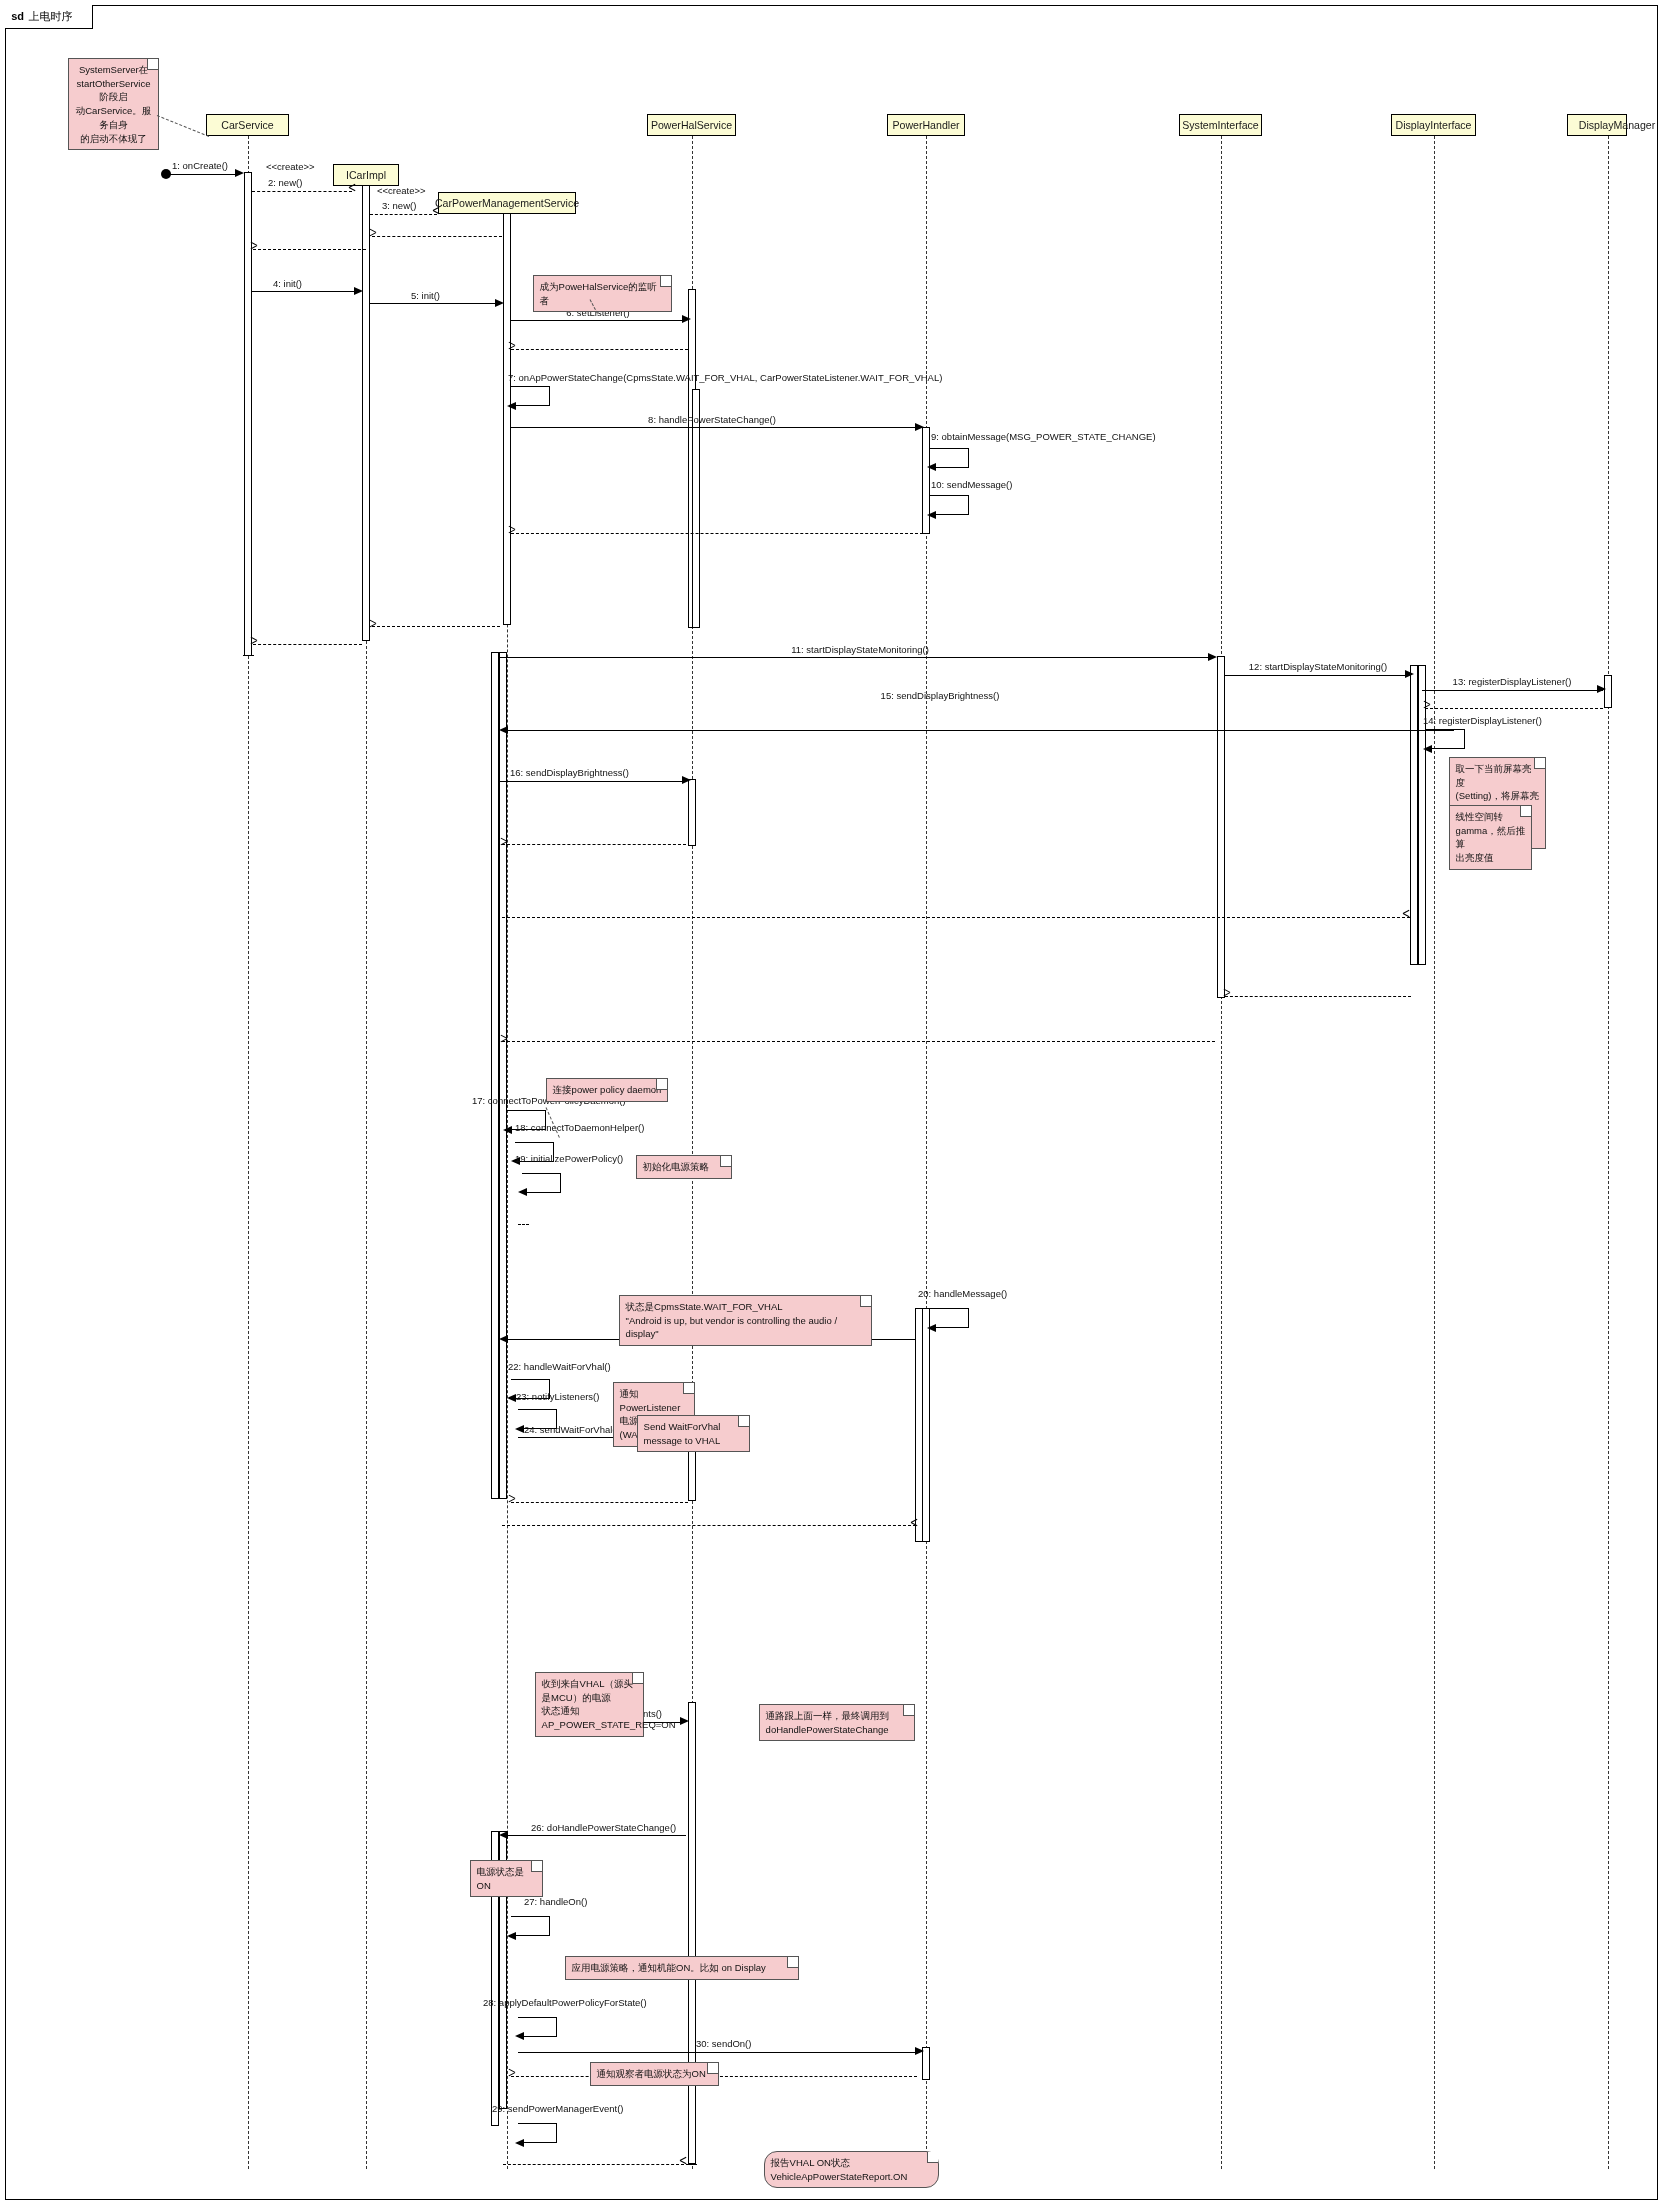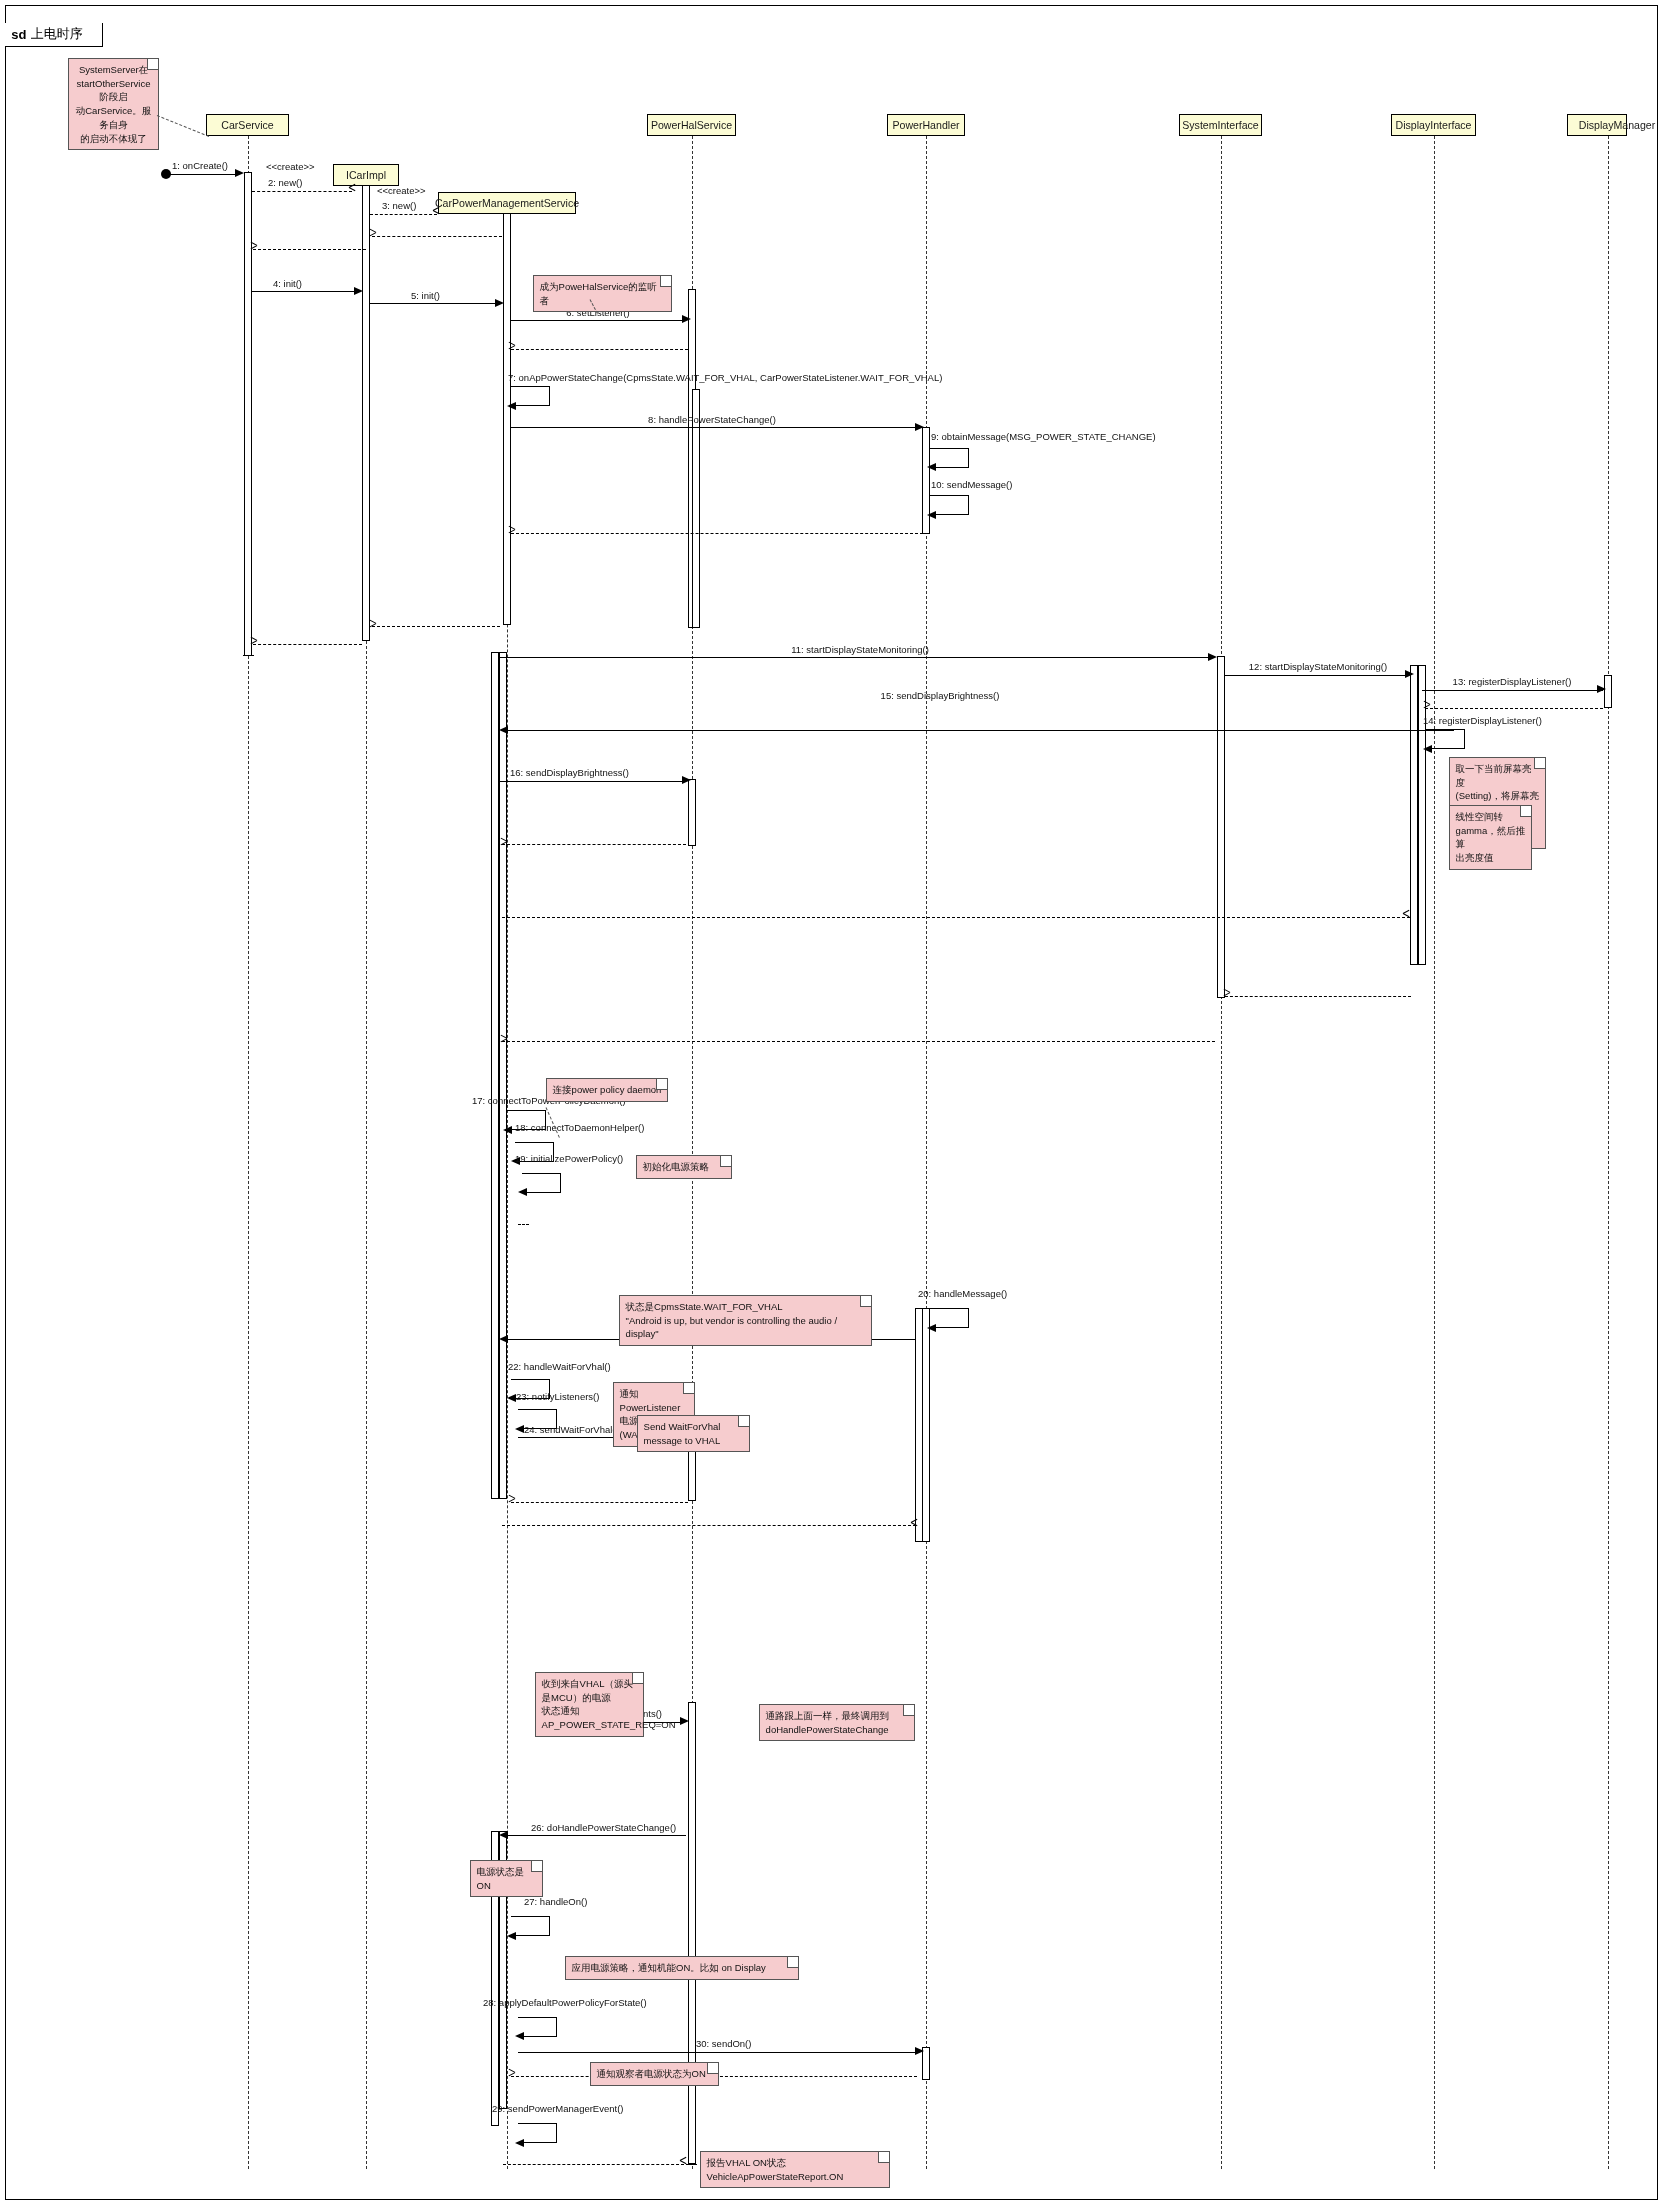--- a/index.html
+++ b/index.html
@@ -3,21 +3,21 @@
 <meta charset="utf-8">
 <style>
   html,body{margin:0;padding:0;background:#ffffff;}
   body{font-family:"Liberation Sans","DejaVu Sans",sans-serif;}
   #canvas{position:relative;width:1663px;height:2205px;background:#fff;overflow:hidden;}
 
   
   .frame{position:absolute;left:4.5px;top:4.5px;width:1653px;height:2195px;border:1.1px solid #000;box-sizing:border-box;}
   .frame-tab{position:absolute;left:4.5px;top:4.5px;height:24.5px;padding:0 19px 0 6.7px;
       border:1.1px solid #000;border-top:none;border-left:none;background:#fff;
-      display:flex;align-items:center;font-size:13px;box-sizing:border-box;margin-top:18px;}
+      display:flex;align-items:center;font-size:11px;box-sizing:border-box;}
   .frame-tab .kw{font-weight:bold;margin-right:4.5px;}
   .frame-tab:after{content:"";position:absolute;right:-1.1px;top:-1.1px;width:0;height:0;
       border-left:0 solid transparent;border-top:0;}
 
   
   .head{position:absolute;background:#fcfcd5;border:1.7px solid #000;box-sizing:border-box;
       display:flex;align-items:center;justify-content:center;font-size:10.6px;color:#1a1a1a;
       height:22px;white-space:nowrap;}
 
   
@@ -384,20 +384,20 @@
   <div class="note" style="left:565px;top:1956px;width:234px;">
     <span class="fold"></span>
     <div>应用电源策略，通知机能ON。比如 on Display</div>
   </div>
 
   <div class="note" style="left:590px;top:2062px;width:129px;">
     <span class="fold"></span>
     <div>通知观察者电源状态为ON</div>
   </div>
 
-  <div class="note" style="left:700px;top:2151px;width:190px;">
+  <div class="note" style="left:764px;top:2151px;width:175px;border-radius:13px;">
     <span class="fold"></span>
     <div>报告VHAL ON状态</div>
     <div>VehicleApPowerStateReport.ON</div>
   </div>
 
 </div>
 
 
 </body></html>

